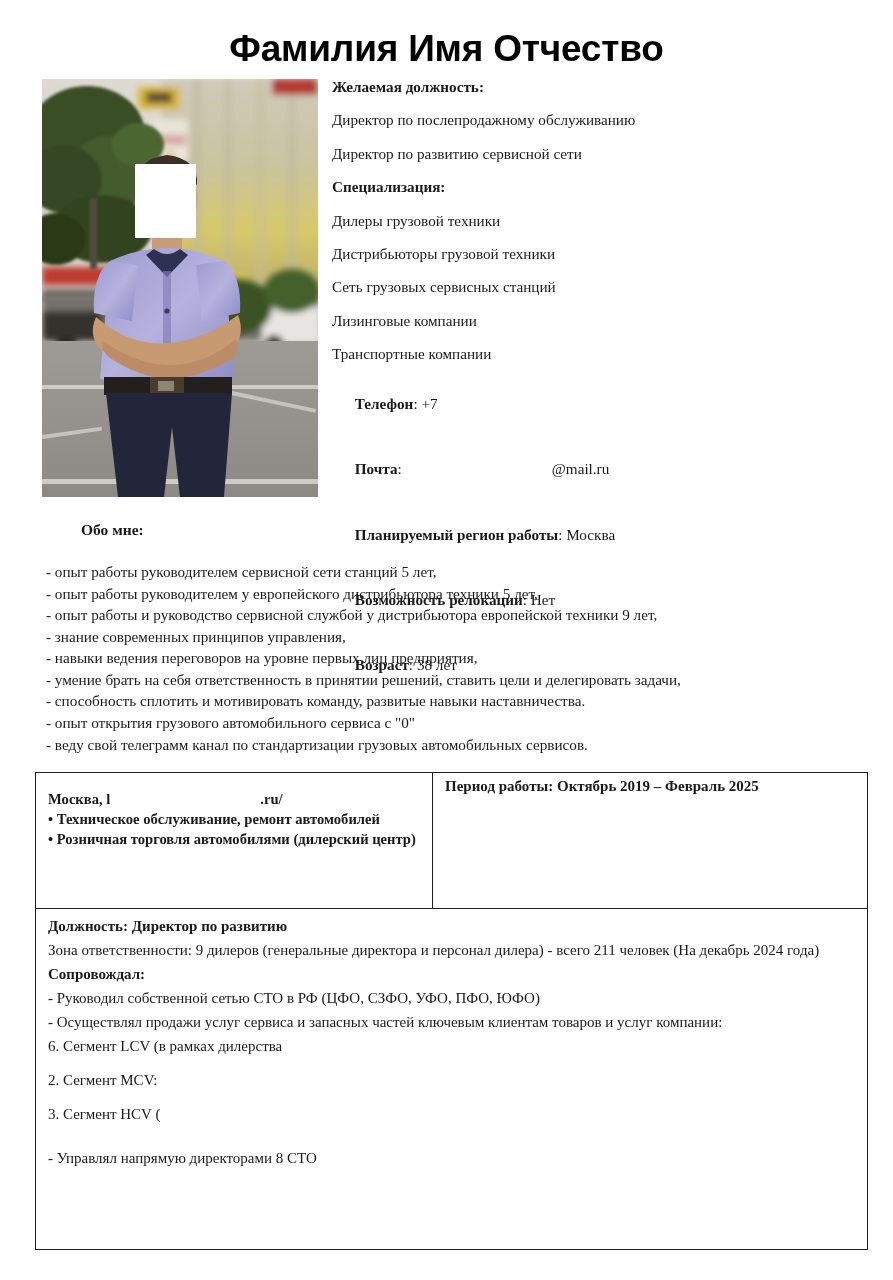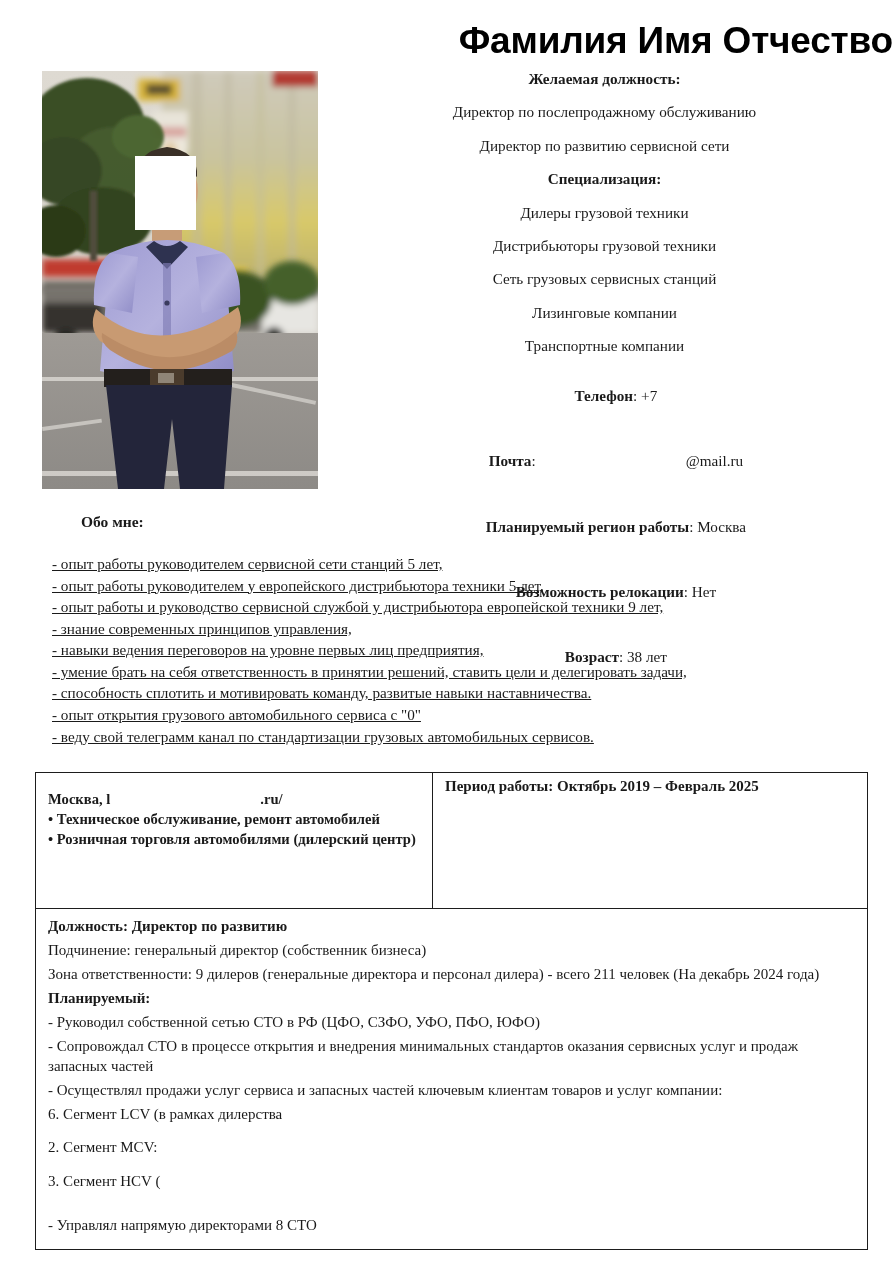--- a/index.html
+++ b/index.html
@@ -11,27 +11,27 @@
     width: 893px;
     height: 1280px;
     position: relative;
     font-family: "Liberation Serif", "DejaVu Serif", serif;
     color: #1a1a1a;
     overflow: hidden;
   }
 
   
   .doc-title {
-    text-align: right;
+    text-align: center;
     font-family: "Liberation Sans", "DejaVu Sans", sans-serif;
     font-weight: bold;
     font-size: 37px;
     letter-spacing: -0.2px;
     color: #000000;
-    margin: 0;
+    margin: 8px;
     padding-top: 22px;
     line-height: 1;
   }
 
   
   .header-block {
     position: relative;
     margin-top: 12px;
     height: 440px;
   }
@@ -60,21 +60,20 @@
     height: 74px;
     background: #ffffff;
   }
 
   
   .info-col {
     position: absolute;
     left: 332px;
     top: 0px;
     width: 545px;
-    text-align: center;
   }
   .info-line {
     font-size: 15.2px;
     line-height: 1.08;
     margin-bottom: 17px;
     white-space: pre-wrap;
   }
   .info-line.tight { margin-bottom: 16px; }
   .info-line b, .lbl {
     font-weight: bold;
@@ -87,23 +86,22 @@
     margin-top: 2px;
     padding: 0 0 0 36px;
   }
   .about-title {
     font-weight: bold;
     font-size: 15.5px;
     margin: 0 0 22px 45px;
   }
   .about-list {
     list-style: none;
-    margin: 16px;
+    margin: 10px;
     padding: 0;
-    text-decoration: underline;
   }
   .about-list li {
     font-size: 15.2px;
     line-height: 1.42;
     white-space: nowrap;
   }
 
   
   .exp-table {
     position: absolute;
@@ -323,24 +321,22 @@
       <div>• Техническое обслуживание, ремонт автомобилей</div>
       <div>• Розничная торговля автомобилями (дилерский центр)</div>
     </div>
     <div class="cell-period">
       <div>Период работы: Октябрь 2019 – Февраль 2025</div>
     </div>
   </div>
 
   <div class="exp-body">
     <p class="bold">Должность: Директор по развитию</p>
-    <p>Подчинение: генеральный директор (собственник бизнеса)</p>
     <p>Зона ответственности: 9 дилеров (генеральные директора и персонал дилера) - всего 211 человек (На декабрь 2024 года)</p>
-    <p class="bold">Планируемый:</p>
+    <p class="bold">Сопровождал:</p>
     <p>- Руководил собственной сетью СТО в РФ (ЦФО, СЗФО, УФО, ПФО, ЮФО)</p>
-    <p>- Сопровождал СТО в процессе открытия и внедрения минимальных стандартов оказания сервисных услуг и продаж запасных частей</p>
     <p>- Осуществлял продажи услуг сервиса и запасных частей ключевым клиентам товаров и услуг компании:</p>
     <p class="gap-md">6. Сегмент LCV (в рамках дилерства</p>
     <p class="gap-md">2. Сегмент MCV:</p>
     <p class="gap-lg">3. Сегмент HCV (</p>
     <p>- Управлял напрямую директорами 8 СТО</p>
   </div>
 </div>
 
 </body></html>

